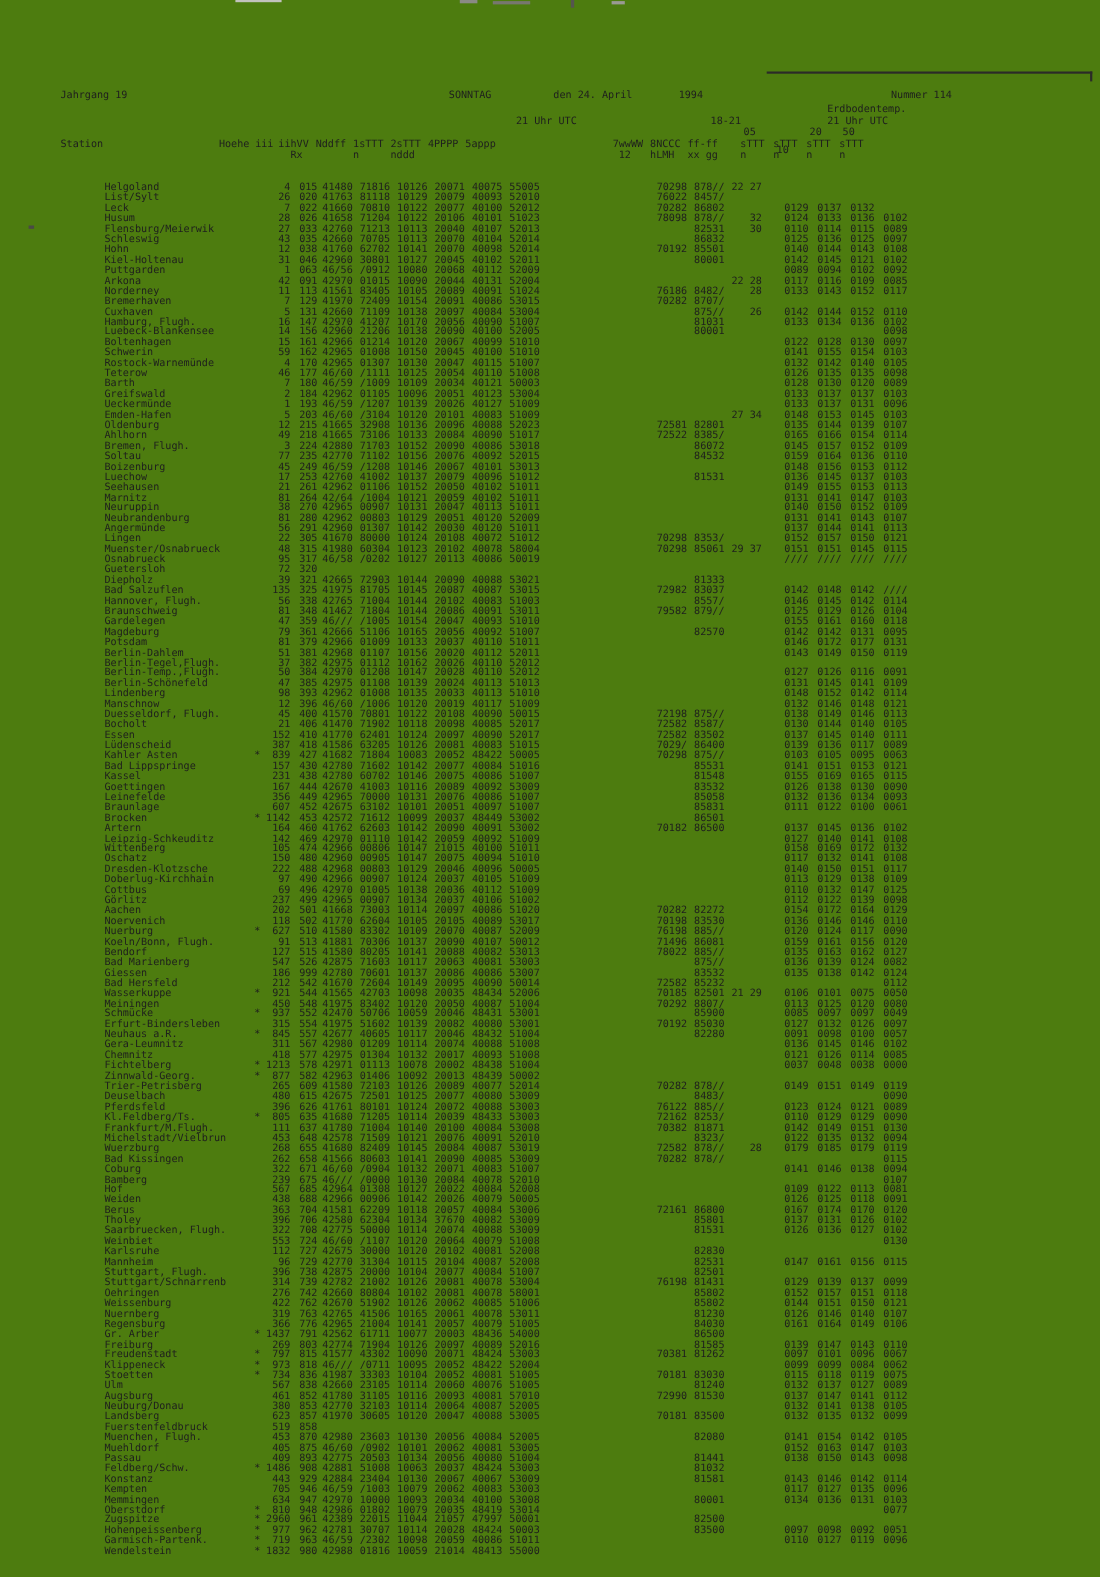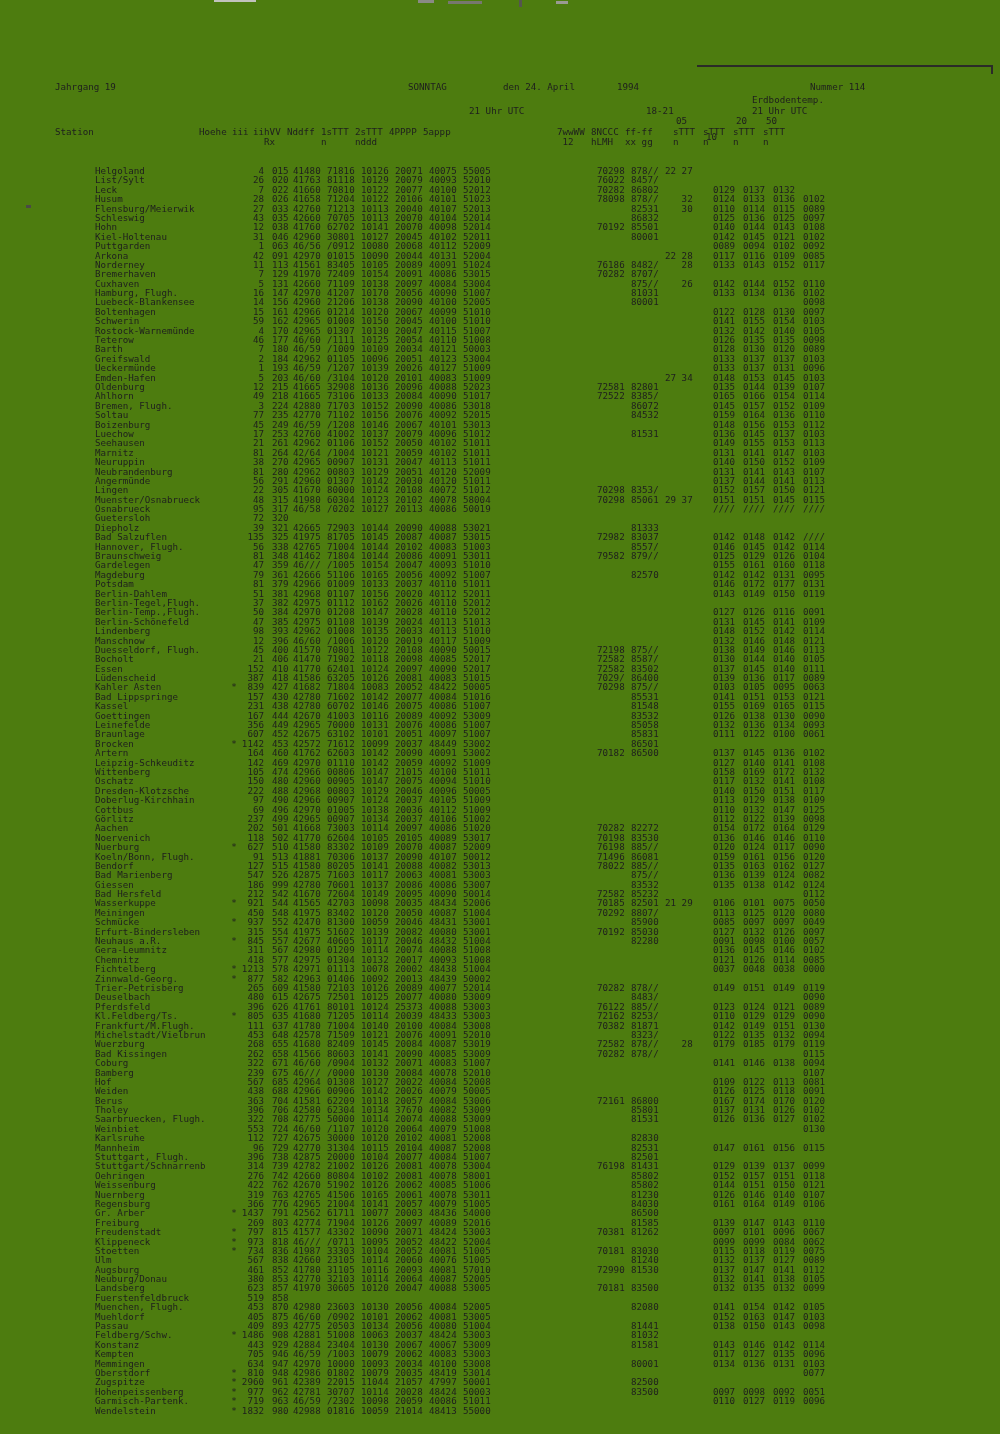--- a/index.html
+++ b/index.html
@@ -1614,21 +1614,21 @@
         <span class="c">0125</span>
         <span class="c">0120</span>
         <span class="c">0080</span>
       </div>
       <div class="row">
         <span class="c">Schmücke</span>
         <span class="c">*</span>
         <span class="c">937</span>
         <span class="c">552</span>
         <span class="c">42470</span>
-        <span class="c">81300</span>
+        <span class="c">50706</span>
         <span class="c">10059</span>
         <span class="c">20046</span>
         <span class="c">48431</span>
         <span class="c">53001</span>
         <span class="c"></span>
         <span class="c">85900</span>
         <span class="c"></span>
         <span class="c">0085</span>
         <span class="c">0097</span>
         <span class="c">0097</span>
@@ -1787,21 +1787,21 @@
         <span class="c">0090</span>
       </div>
       <div class="row">
         <span class="c">Pferdsfeld</span>
         <span class="c"></span>
         <span class="c">396</span>
         <span class="c">626</span>
         <span class="c">41761</span>
         <span class="c">80101</span>
         <span class="c">10124</span>
-        <span class="c">25373</span>
+        <span class="c">20072</span>
         <span class="c">40088</span>
         <span class="c">53003</span>
         <span class="c">76122</span>
         <span class="c">885//</span>
         <span class="c"></span>
         <span class="c">0123</span>
         <span class="c">0124</span>
         <span class="c">0121</span>
         <span class="c">0089</span>
       </div>

